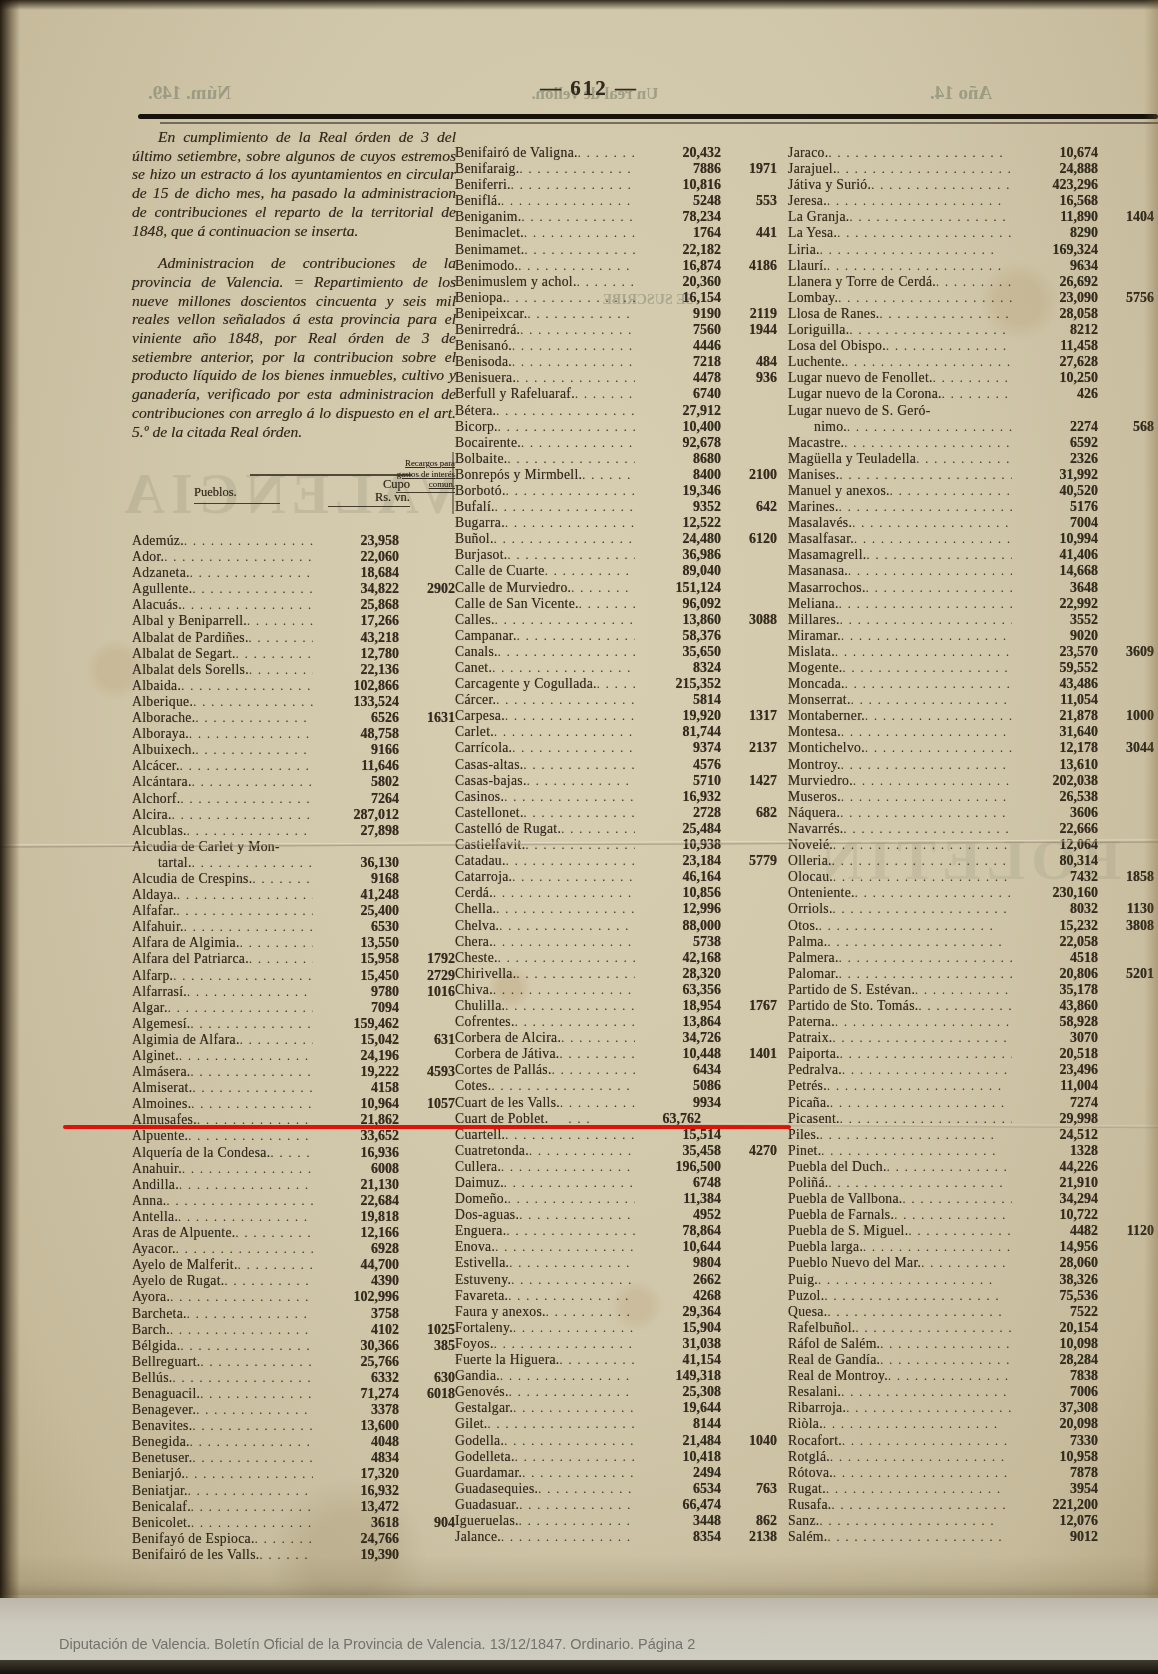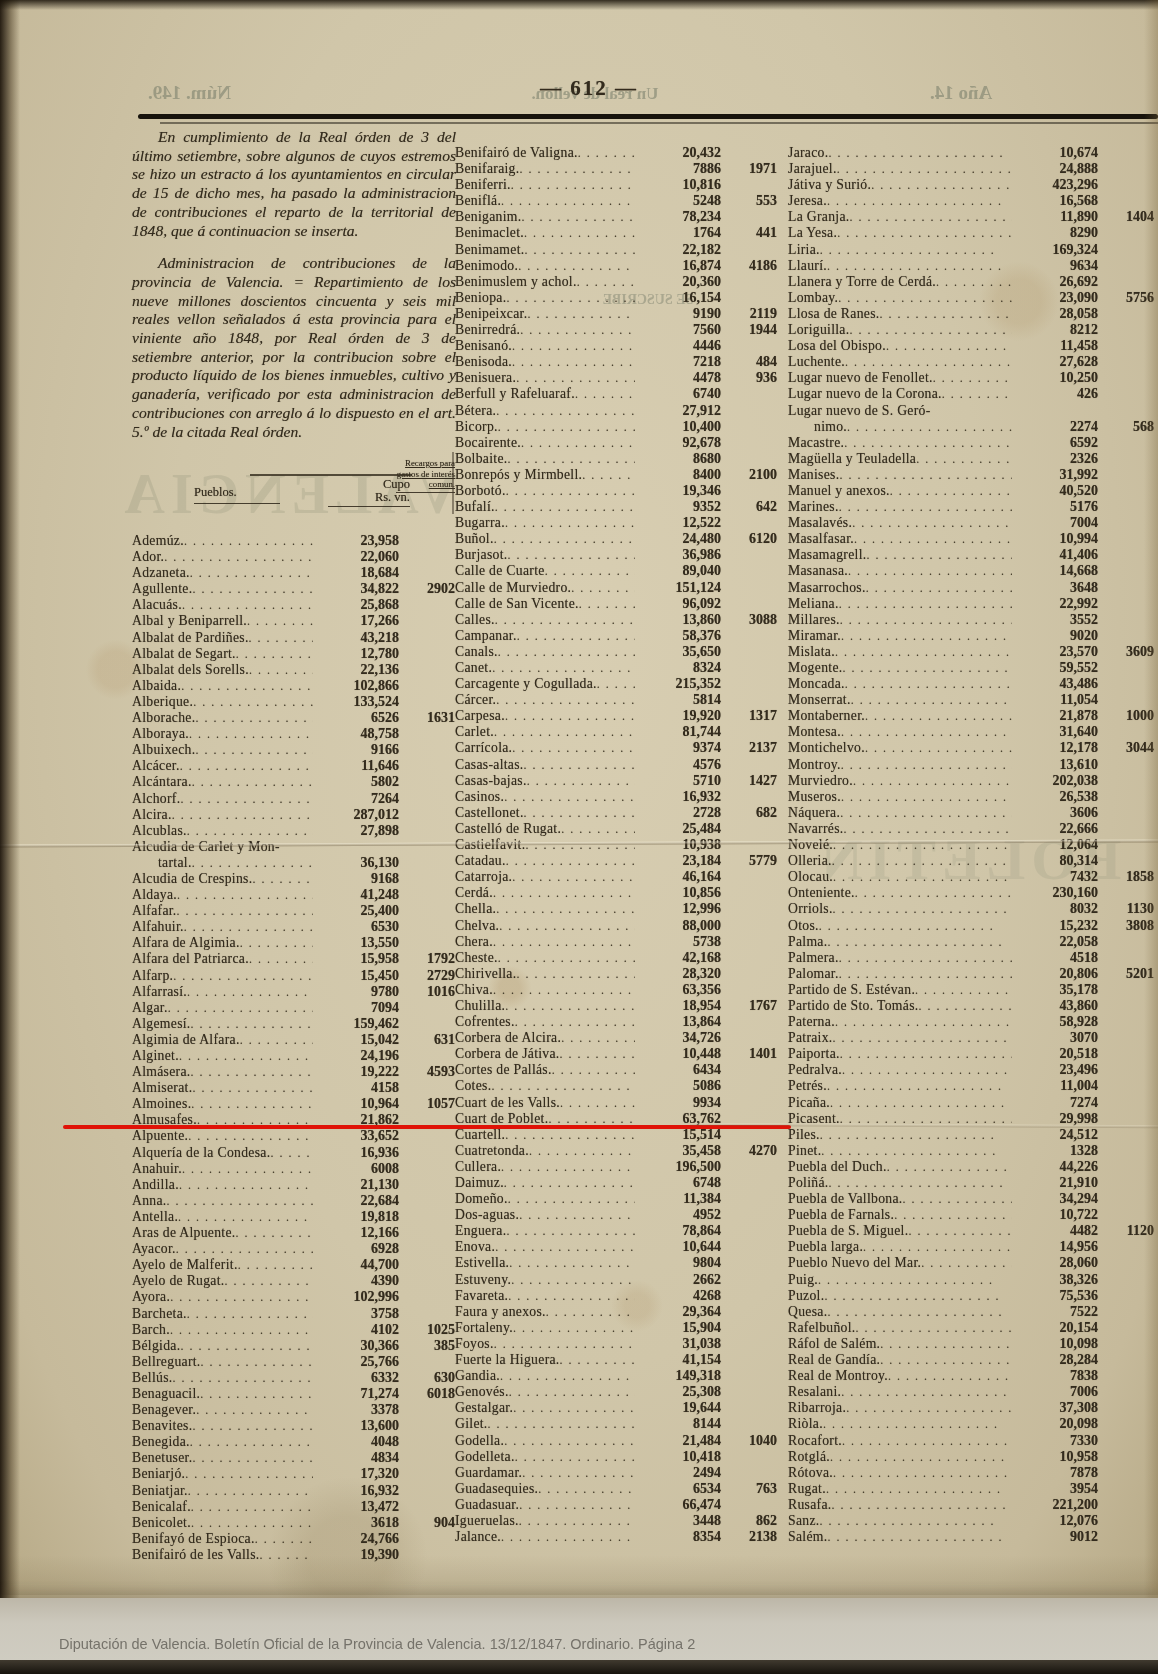--- a/index.html
+++ b/index.html
@@ -47,21 +47,21 @@
   .tcol1{left:132px;top:533px;width:323px;}
   .tcol2{left:455px;top:145px;width:322px;font-family:Liberation Serif, serif;}
   .tcol3{left:788px;top:145px;width:366px;}
   .trow{display:flex;align-items:baseline;height:16.1px;white-space:nowrap;}
   .rname{letter-spacing:.3px;}
   .trow.cont .rname{padding-left:26px;}
   .leader{flex:1;overflow:hidden;white-space:nowrap;color:rgba(55,46,30,.8);font-size:12px;}
   .leader::after{content:" .  .  .  .  .  .  .  .  .  .  .  .  .  .  .  .  .  .  .  . ";word-spacing:3px;}
   .cupo{width:86px;text-align:right;font-weight:bold;font-size:14px;}
   .recargo{width:56px;text-align:right;font-weight:bold;font-size:14px;}
-  .trow.hl{position:relative;}
+  .trow.hl{position:relative;gap:20px;}
   .tcol2 .trow.hl::after{content:"";position:absolute;left:-392px;right:-14px;bottom:-2px;height:3.5px;background:var(--hl,#e01207);border-radius:2px;}
 
   
   .footerbar{position:absolute;left:0;right:0;top:1598px;height:62px;background:linear-gradient(180deg,#bdb7a8,#ccc8bc 40%,#cfccc1);box-shadow:0 -6px 10px rgba(70,60,40,.25);}
   .footertext{position:absolute;left:28px;top:1636px;font-family:"Liberation Sans","DejaVu Sans",sans-serif;font-size:14.5px;color:#75726a;margin-left:31px;}
   .bottombar{position:absolute;left:0;right:0;top:1660px;height:14px;background:linear-gradient(180deg,#403a2f,#16130d);}
 </style>
 </head>
 <body>
 

